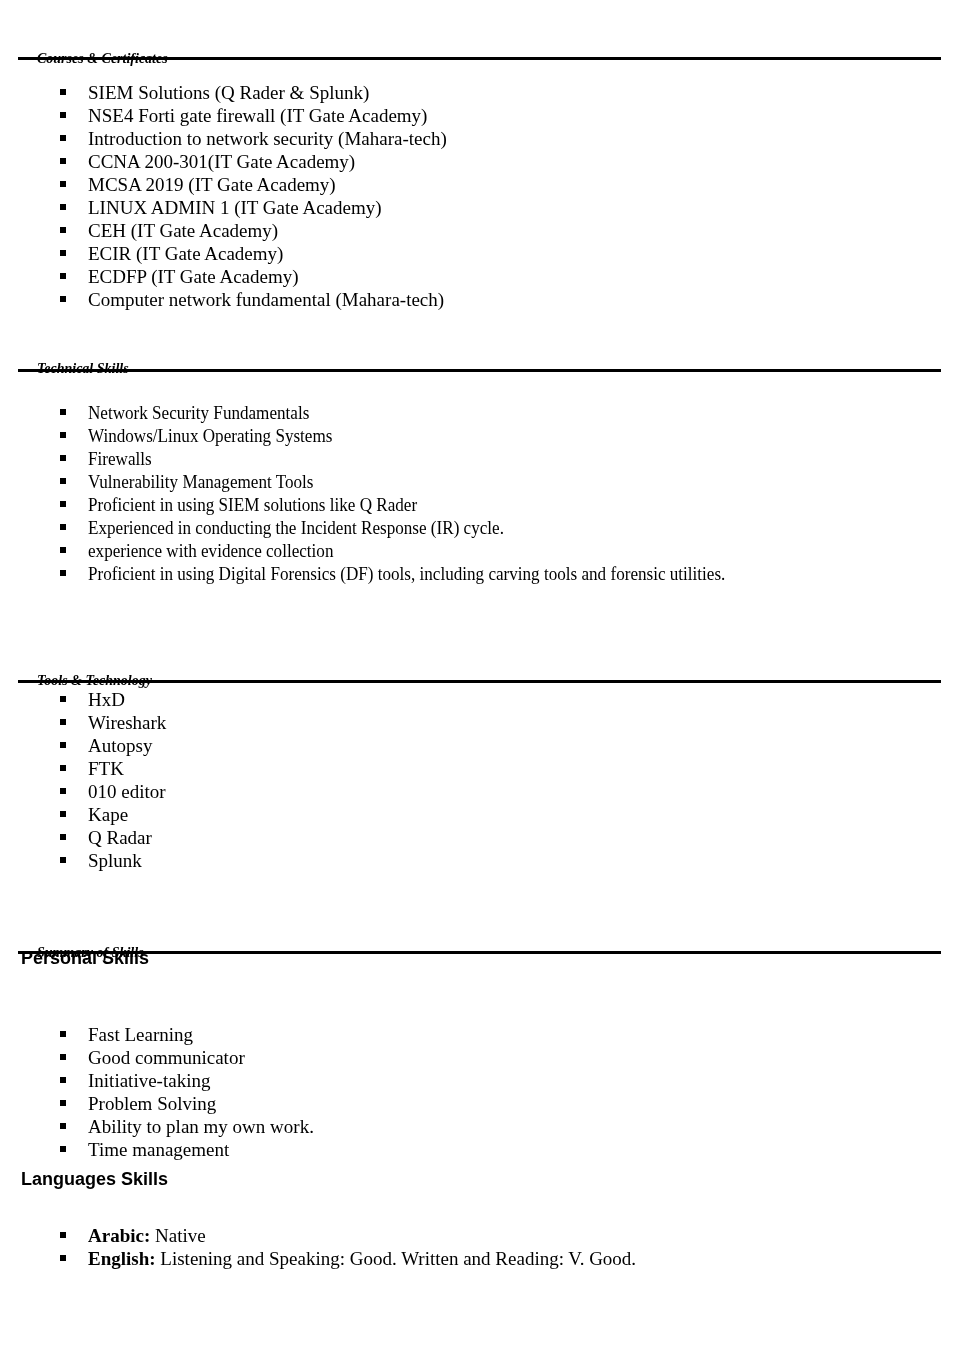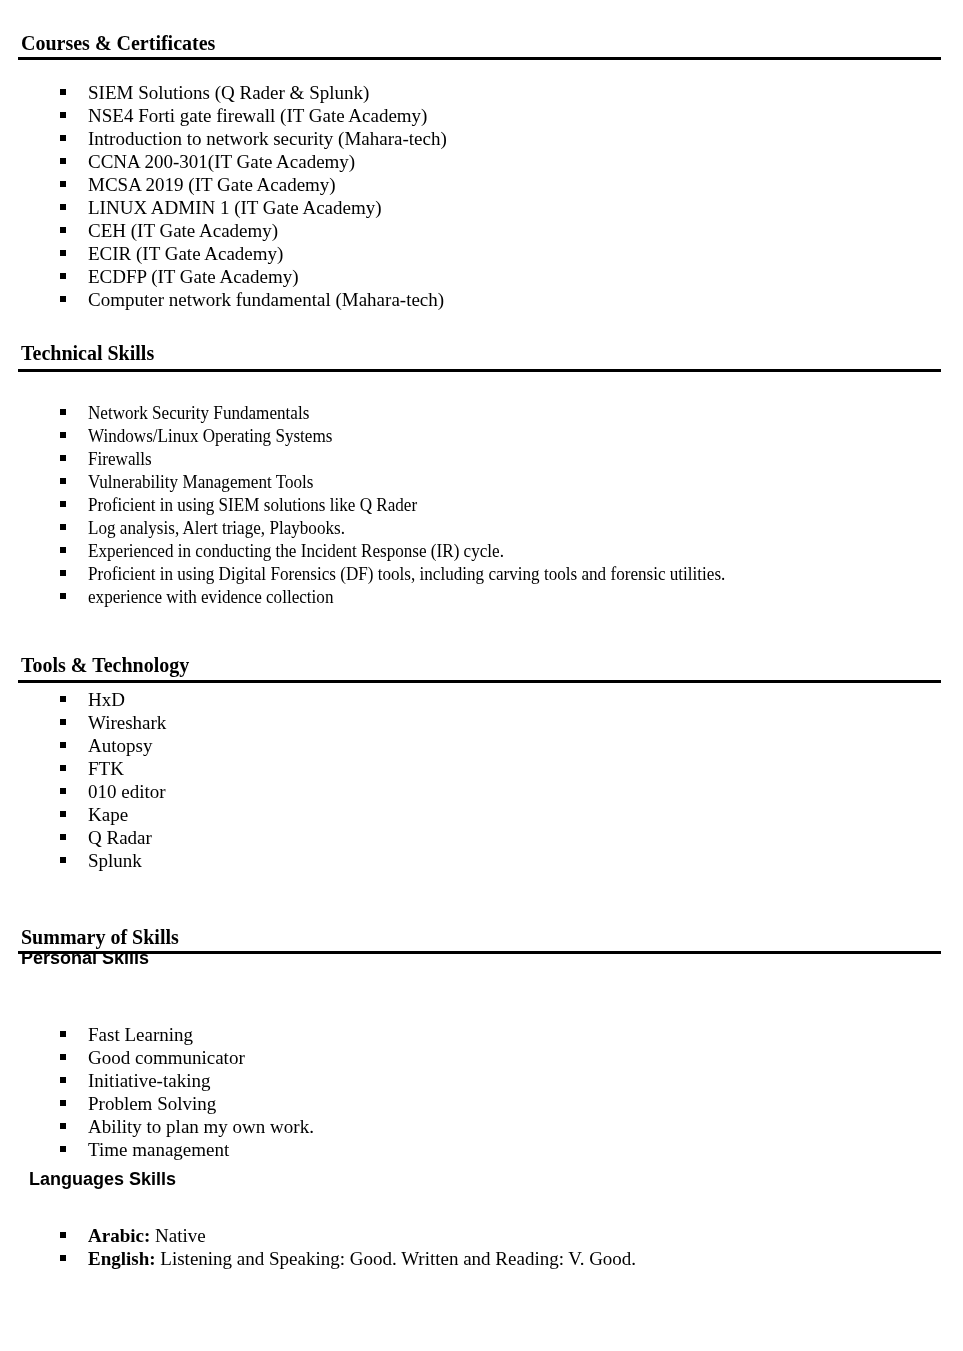--- a/index.html
+++ b/index.html
@@ -24,26 +24,27 @@
     }
     .section-header {
       position: absolute;
       left: 18px;
       width: 923px;
       border-bottom: 3px solid #000000;
       padding-left: 3px;
       box-sizing: border-box;
     }
     .section-header h2 {
-      margin: 0;
+      margin: 16px;
       font-family: "Liberation Serif", serif;
       font-weight: bold;
-      font-size: 20px;
+      font-size: 14px;
       line-height: 26px;
       letter-spacing: 0px;
+      font-style: italic;
     }
     .sub-header {
       position: absolute;
       left: 21px;
       margin: 0;
       font-family: "Liberation Sans", sans-serif;
       font-weight: bold;
       font-size: 18px;
       line-height: 24px;
     }
@@ -102,24 +103,23 @@
 
   <div class="section-header" style="top:340px; height:32px;">
     <h2>Technical Skills</h2>
   </div>
   <ul class="bullets condensed" style="top:401px;">
     <li><span class="bullet"></span><span class="item-text" style="transform: scaleX(0.9);">Network Security Fundamentals</span></li>
     <li><span class="bullet"></span><span class="item-text" style="transform: scaleX(0.9);">Windows/Linux Operating Systems</span></li>
     <li><span class="bullet"></span><span class="item-text" style="transform: scaleX(0.9);">Firewalls</span></li>
     <li><span class="bullet"></span><span class="item-text" style="transform: scaleX(0.9);">Vulnerability Management Tools</span></li>
     <li><span class="bullet"></span><span class="item-text" style="transform: scaleX(0.9);">Proficient in using SIEM solutions like Q Rader</span></li>
-    <li><span class="bullet"></span><span class="item-text" style="transform: scaleX(0.9);">Log analysis, Alert triage, Playbooks.</span></li>
     <li><span class="bullet"></span><span class="item-text" style="transform: scaleX(0.9);">Experienced in conducting the Incident Response (IR) cycle.</span></li>
+    <li><span class="bullet"></span><span class="item-text" style="transform: scaleX(0.9);">experience with evidence collection</span></li>
     <li><span class="bullet"></span><span class="item-text" style="transform: scaleX(0.9);">Proficient in using Digital Forensics (DF) tools, including carving tools and forensic utilities.</span></li>
-    <li><span class="bullet"></span><span class="item-text" style="transform: scaleX(0.9);">experience with evidence collection</span></li>
   </ul>
 
   <div class="section-header" style="top:652px; height:31px;">
     <h2>Tools &amp; Technology</h2>
   </div>
   <ul class="bullets" style="top:688px;">
     <li><span class="bullet"></span><span>HxD</span></li>
     <li><span class="bullet"></span><span>Wireshark</span></li>
     <li><span class="bullet"></span><span>Autopsy</span></li>
     <li><span class="bullet"></span><span>FTK</span></li>
@@ -136,19 +136,19 @@
   <h3 class="sub-header" style="top:946px;">Personal Skills</h3>
   <ul class="bullets" style="top:978px;margin-top:45px;">
     <li><span class="bullet"></span><span>Fast Learning</span></li>
     <li><span class="bullet"></span><span>Good communicator</span></li>
     <li><span class="bullet"></span><span>Initiative-taking</span></li>
     <li><span class="bullet"></span><span>Problem Solving</span></li>
     <li><span class="bullet"></span><span>Ability to plan my own work.</span></li>
     <li><span class="bullet"></span><span>Time management</span></li>
   </ul>
 
-  <h3 class="sub-header" style="top:1167px;margin-left:8px;">Languages Skills</h3>
+  <h3 class="sub-header" style="top:1167px;">Languages Skills</h3>
   <ul class="bullets" style="top:1208px;margin-top:16px;">
     <li><span class="bullet"></span><span class="lang-name">Arabic:</span><span> Native</span></li>
     <li><span class="bullet"></span><span class="lang-name">English:</span><span> Listening and Speaking: Good. Written and Reading: V. Good.</span></li>
   </ul>
 
 </div>
 
 </body></html>

